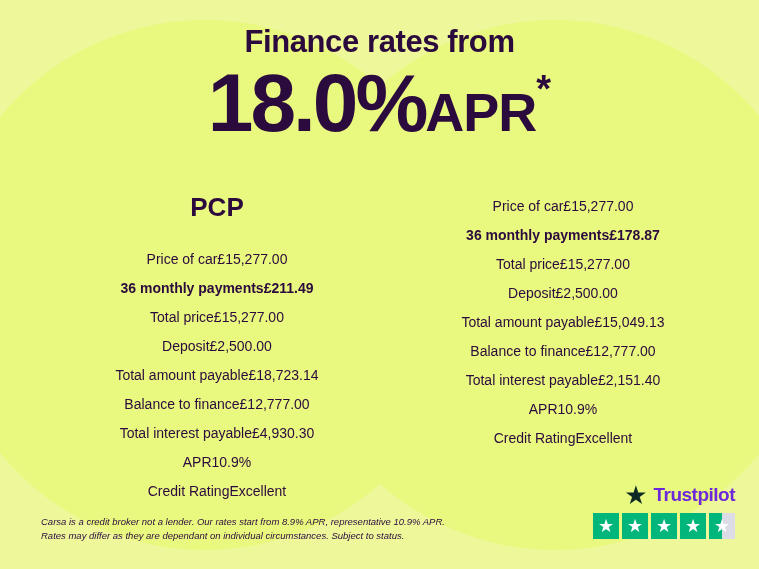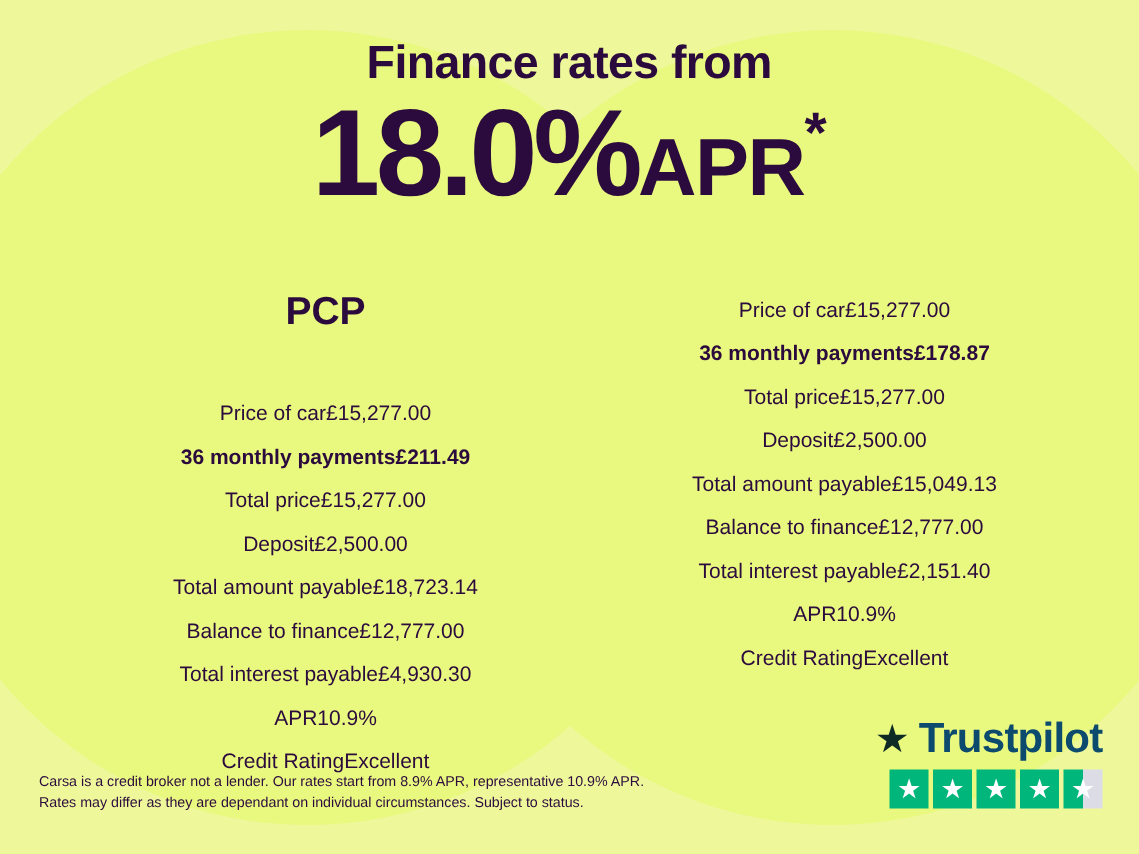--- a/index.html
+++ b/index.html
@@ -89,42 +89,43 @@
     position: absolute;
     top: 192px;
     color: #2b0a3d;
   }
   .panel-left { left: 78px; width: 278px; }
   .panel-right { left: 424px; width: 278px; }
   .panel-title {
     text-align: center;
     font-size: 26px;
     font-weight: bold;
-    margin-bottom: 38px;
+    margin-bottom: 22px;
   }
   .row {
     display: flex;
     justify-content: center;
     align-items: baseline;
     font-size: 14px;
     line-height: 1;
     padding: 7px 0 8px 0;
     color: #2b0a3d;
   }
   .row .label { text-align: left; }
   .row .value { text-align: right; }
   .row.bold .label, .row.bold .value { font-weight: bold; }
   .footer-note {
     position: absolute;
-    left: 26px;
+    left: 41px;
     bottom: 26px;
     width: 430px;
     font-size: 9.5px;
     line-height: 1.45;
     color: #2b0a3d;
+    font-style: italic;
   }
   .trustpilot {
     position: absolute;
     right: 24px;
     bottom: 30px;
     width: 200px;
     text-align: right;
   }
   .tp-top {
     display: flex;
@@ -132,24 +133,24 @@
     justify-content: flex-end;
     gap: 6px;
     color: #1f2a2e;
   }
   .tp-star-glyph {
     font-size: 26px;
     line-height: 1;
     color: #0e2a24;
   }
   .tp-name {
-    font-size: 28px;
+    font-size: 19px;
     font-weight: bold;
     letter-spacing: -0.5px;
-    color: #0c4a6e;
+    color: #6d28d9;
   }
   .tp-stars {
     margin-top: 5px;
     display: flex;
     justify-content: flex-end;
     gap: 3px;
   }
   .tp-box {
     width: 26px;
     height: 26px;

